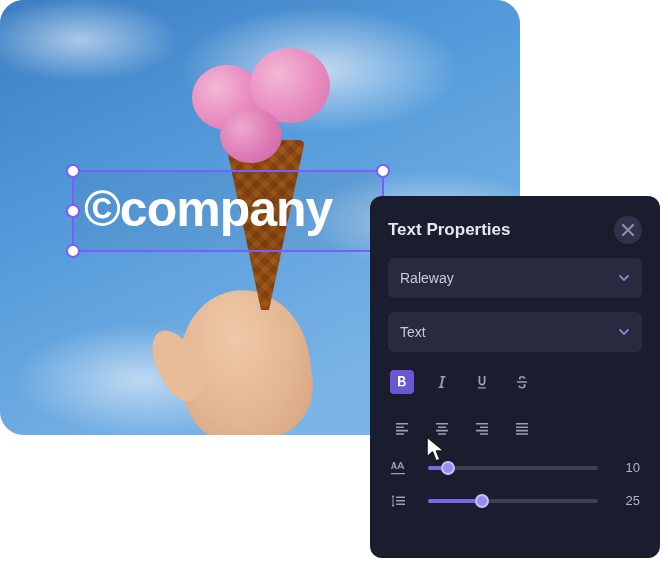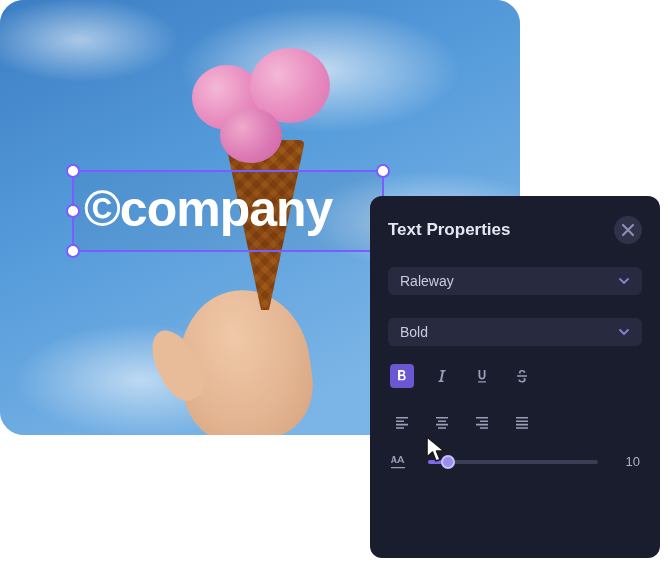--- a/index.html
+++ b/index.html
@@ -103,21 +103,21 @@
   border-radius: 12px;
   padding: 20px 18px 12px;
   color: #e4e6f0;
   display: flex;
   flex-direction: column;
   gap: 14px;
 }
 .panel-header { display: flex; align-items: center; justify-content: space-between; font-size: 17px; font-weight: 600; }
 .close-btn { width: 28px; height: 28px; border-radius: 50%; background: #2f3248; display:flex; align-items:center; justify-content:center; cursor:pointer; }
 .close-btn svg { width:14px; height:14px; }
-.select { background: #282b40; border-radius: 6px; padding: 6px 12px; display:flex; align-items:center; justify-content:space-between; font-size:14px; color:#c8cbdf; cursor:pointer;margin-top:9px; }
+.select { background: #282b40; border-radius: 6px; padding: 12px 12px; display:flex; align-items:center; justify-content:space-between; font-size:14px; color:#c8cbdf; cursor:pointer; }
 .select svg { width:12px; height:12px; }
 .row { display:flex; gap:10px; }
 .row .select { flex:1; }
 .row .select.size { flex: 0.85; }
 .icon-row { display:flex; gap:16px; align-items:center; padding: 4px 2px; }
 .icon-btn { width:24px; height:24px; display:flex; align-items:center; justify-content:center; border-radius:4px; cursor:pointer; color:#9a9eb8; }
 .icon-btn.active { background:#6b57d4; color:#fff; }
 .icon-btn svg { width:16px; height:16px; }
 .slider-row { display:flex; align-items:center; gap:20px; padding: 2px 2px; }
 .slider-label { width:18px; color:#9a9eb8; display:flex; }
@@ -170,21 +170,21 @@
 
   <div class="select">
     <span>Raleway</span>
     <svg viewBox="0 0 12 12">
         <path d="M2 4 L6 8 L10 4" stroke="#8b7fd8" stroke-width="1.8" fill="none" stroke-linecap="round"></path>
       </svg>
   </div>
 
   <div class="row">
     <div class="select">
-      <span>Bold</span>
+      <span>Text</span>
       <svg viewBox="0 0 12 12">
           <path d="M2 4 L6 8 L10 4" stroke="#8b7fd8" stroke-width="1.8" fill="none" stroke-linecap="round"></path>
         </svg>
     </div>
   </div>
 
   <div class="icon-row">
     <div class="icon-btn active">
       <svg viewBox="0 0 16 16">
           <path d="M4 2h4.2c1.8 0 3 1 3 2.6 0 1.1-.6 1.9-1.4 2.2 1.1.3 1.9 1.2 1.9 2.6 0 1.9-1.3 2.9-3.3 2.9H4V2zm2.2 1.8v2.6h1.8c.9 0 1.4-.5 1.4-1.3s-.5-1.3-1.4-1.3H6.2zm0 4.3v3h2.1c1 0 1.6-.5 1.6-1.5s-.6-1.5-1.6-1.5H6.2z" fill="currentColor"></path>
@@ -236,19 +236,31 @@
           <path d="M3 1l-2 7h1.4l.4-1.5h2.2L5.4 8h1.4L4.8 1H3zm.5 1.7l.8 2.8H2.7l.8-2.8zM10 1l-3 7h1.6l.6-1.5h3L12.8 8h1.6l-3-7H10zm.7 1.6l1.1 2.9H9.6l1.1-2.9zM1 12h14v1.3H1z" fill="currentColor"></path>
         </svg>
     </span>
     <div class="slider">
       <div class="fill" id="ls-fill" style="width: 12%;"></div>
       <div class="thumb" id="ls-thumb" style="left: 12%;"></div>
     </div>
     <span class="slider-val">10</span>
   </div>
 
+  <div class="slider-row">
+    <span class="slider-label">
+      <svg viewBox="0 0 16 14">
+          <path d="M3 1l-1.5 2h1v8h-1L3 13l1.5-2h-1V3h1L3 1zM6 2.5h9V4H6zm0 3.5h9v1.5H6zm0 3.5h9V11H6z" fill="currentColor"></path>
+        </svg>
+    </span>
+    <div class="slider">
+      <div class="fill" id="lh-fill" style="width: 32%;"></div>
+      <div class="thumb" id="lh-thumb" style="left: 32%;"></div>
+    </div>
+    <span class="slider-val">25</span>
+  </div>
 </div>
 
 <div class="cursor-pointer">
   <svg viewBox="0 0 26 30">
       <path d="M3 2 L3 22 L8.5 17 L12 26 L16 24.5 L12.5 16 L20 16 Z" fill="#fff" stroke="#1a1a1a" stroke-width="1.6" stroke-linejoin="round"></path>
     </svg>
 </div>
 
 </body></html>

